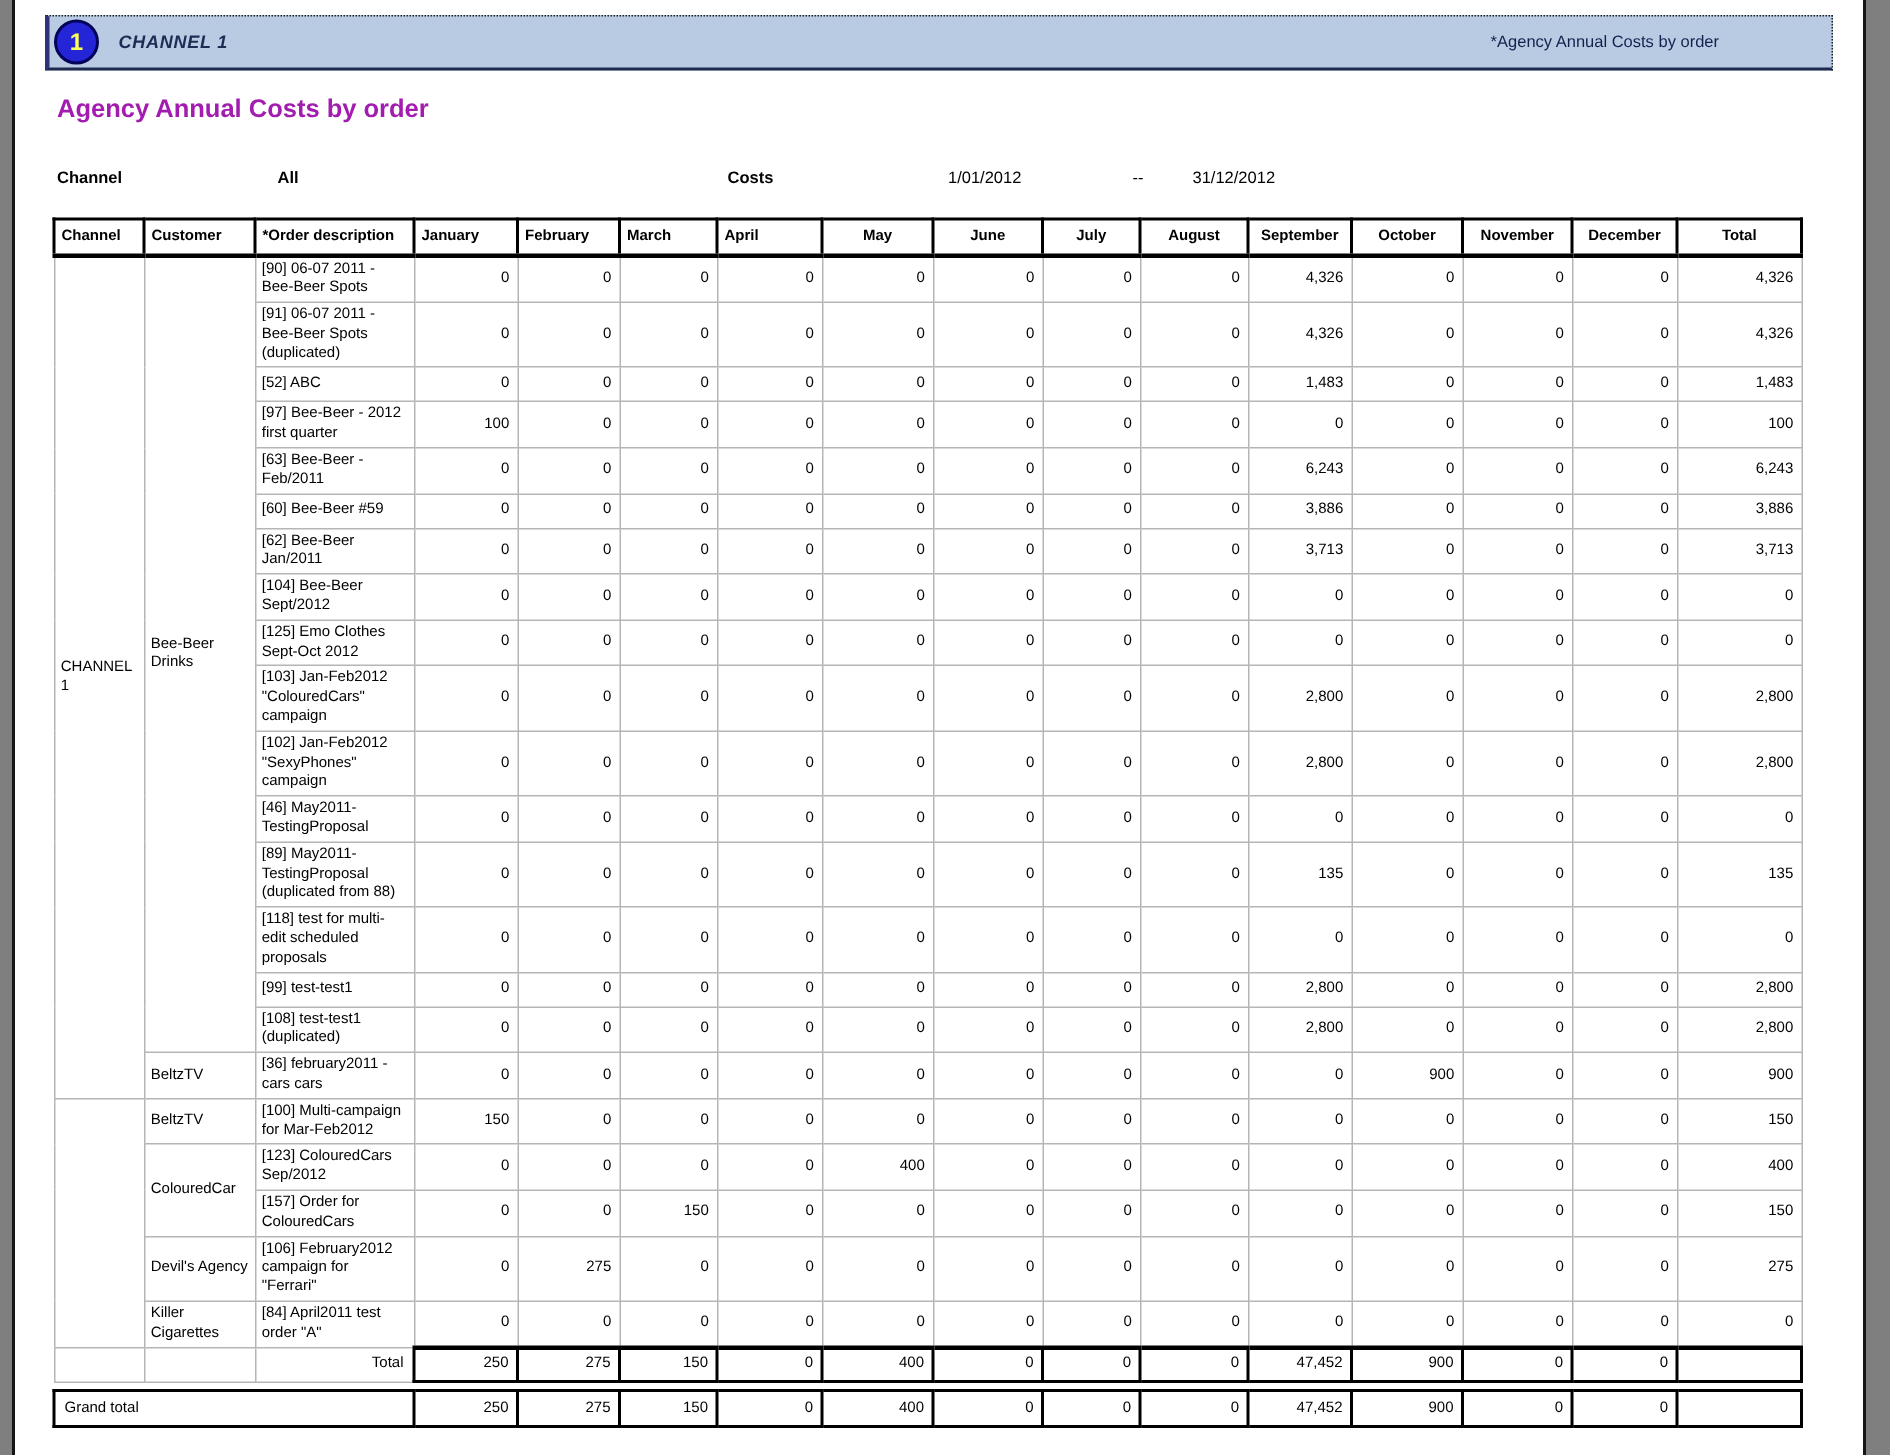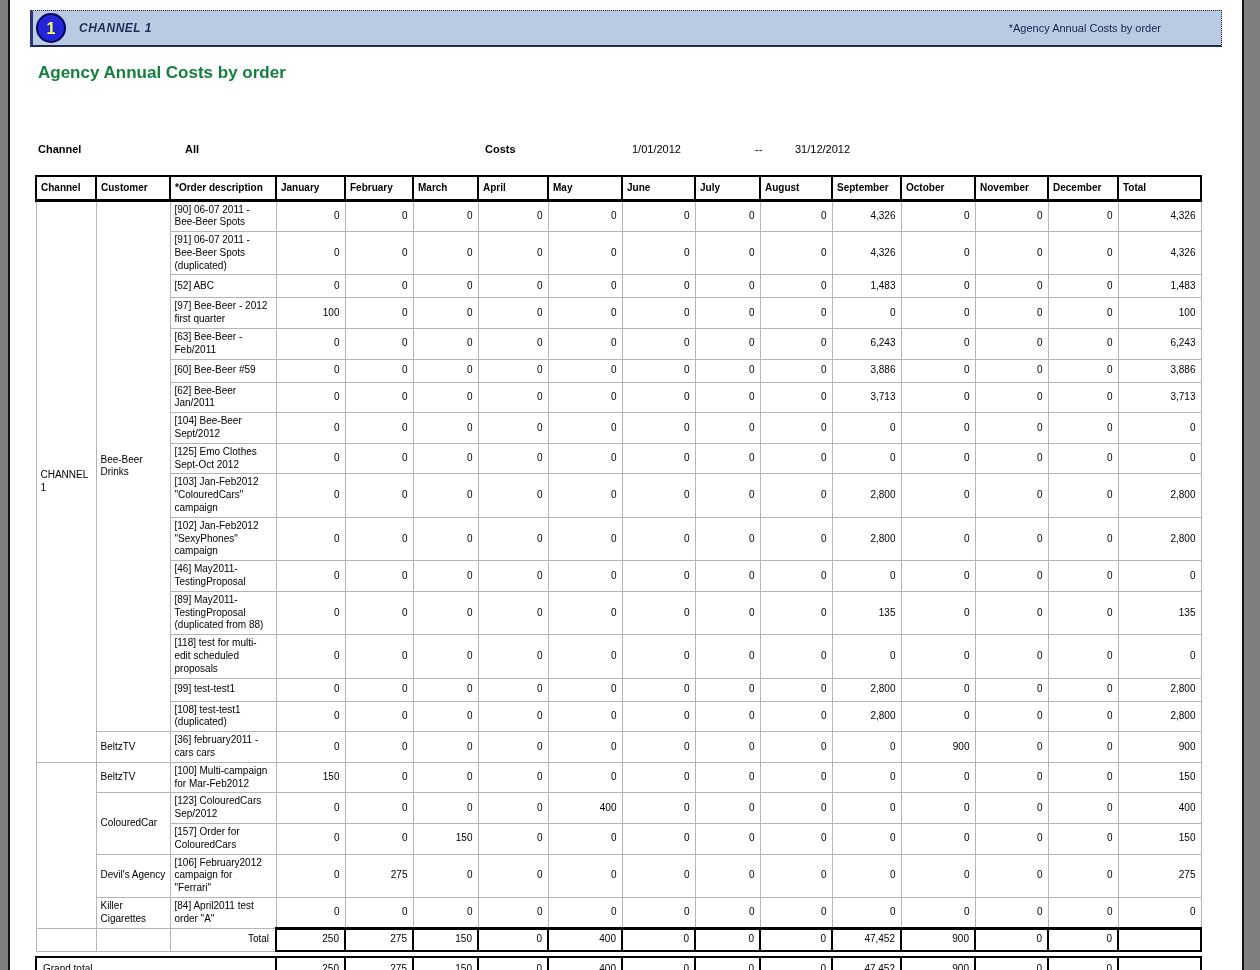--- a/index.html
+++ b/index.html
@@ -29,44 +29,44 @@
     position:absolute; left:3px; top:2px; width:30px; height:30px;
     background:#2525d8; border:2px solid #03035a; border-radius:50%;
     color:#ffff55; font-weight:bold; font-size:16px;
     text-align:center; line-height:27px;
   }
   .band-title {
     margin-left:46px; font-size:12px; font-style:italic; font-weight:bold; color:#1c2d55;
     letter-spacing:0.5px;
   }
   .band-right {
-    margin-left:auto; margin-right:60px; font-size:11px; color:#10234f;
+    margin-left:auto; margin-right:75px; font-size:11px; color:#10234f;
   }
   
-  .report-title { margin:16px 0 0 8px; font-size:17px; font-weight:bold; color:#15803d; }
+  .report-title { margin:16px 0 0 8px; font-size:17px; font-weight:bold; color:#a21caf; }
   .filters { margin:30px 0 0 8px; font-size:11px; }
   .filter-row { display:flex; margin-bottom:20px; align-items:baseline; }
   .f-label { width:147px; font-weight:bold; }
   .f-value { width:300px; font-weight:bold; }
   .f-plabel { width:147px; font-weight:bold; }
   .f-date1 { width:123px; font-weight:normal; }
   .f-sep { width:40px; font-weight:normal; }
-  .f-date2 { font-weight:normal;margin-top:30px; }
+  .f-date2 { font-weight:normal; }
   
   table.report {
     border-collapse:collapse; table-layout:fixed; width:1165px;
     margin:4px 0 0 5px; font-size:10px;
   }
   th {
     border:2px solid #000; border-bottom:3px solid #000;
     padding:3px 4px; font-size:10px; font-weight:bold; height:24px;
     overflow:hidden; white-space:nowrap;
   }
   th.al { text-align:left; }
-  th.ar { text-align:left; }
+  th.ar { text-align:center; }
   td {
     border:1px solid #b5b5b5; padding:2px 4px; height:23px;
     vertical-align:middle; line-height:1.28; word-wrap:break-word;
   }
   td.val { text-align:right; padding-right:5px; }
   td.col-total { border-left:1px solid #000; }
   td.channel-cell, td.customer-cell { vertical-align:middle; padding-left:4px; }
   .row-total td.plain { border:1px solid #b5b5b5; }
   .row-total td.tlbl { border:1px solid #b5b5b5; text-align:right; padding-right:6px; }
   .row-total td.tval {

